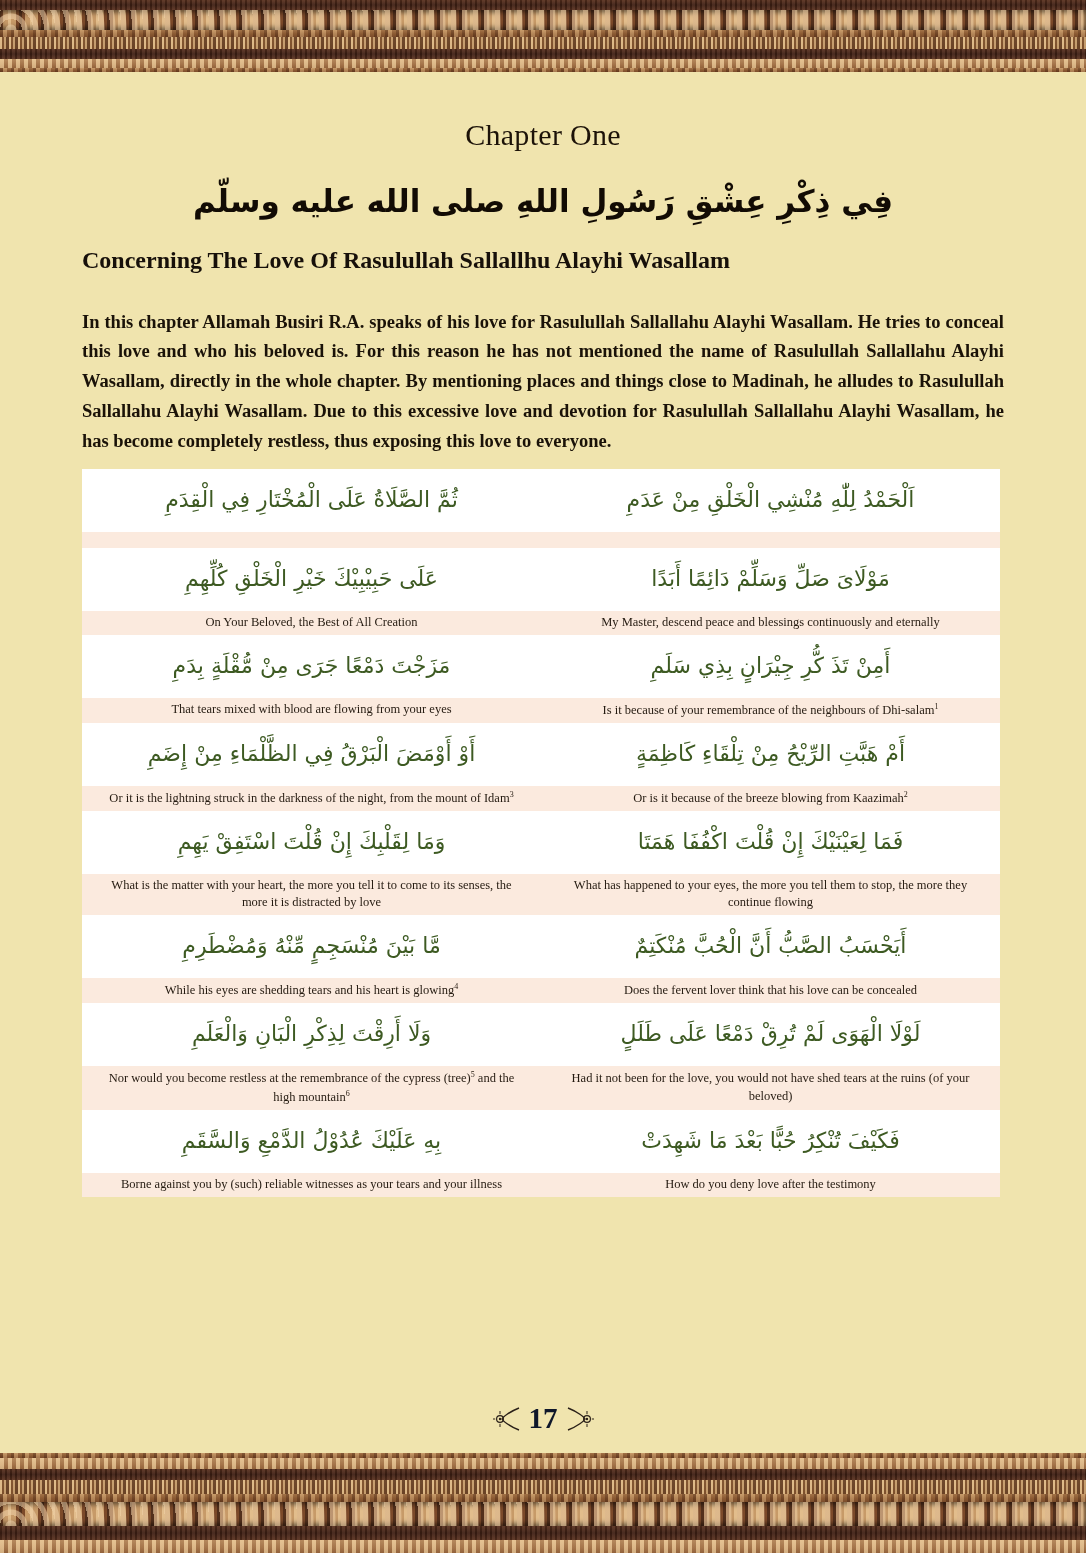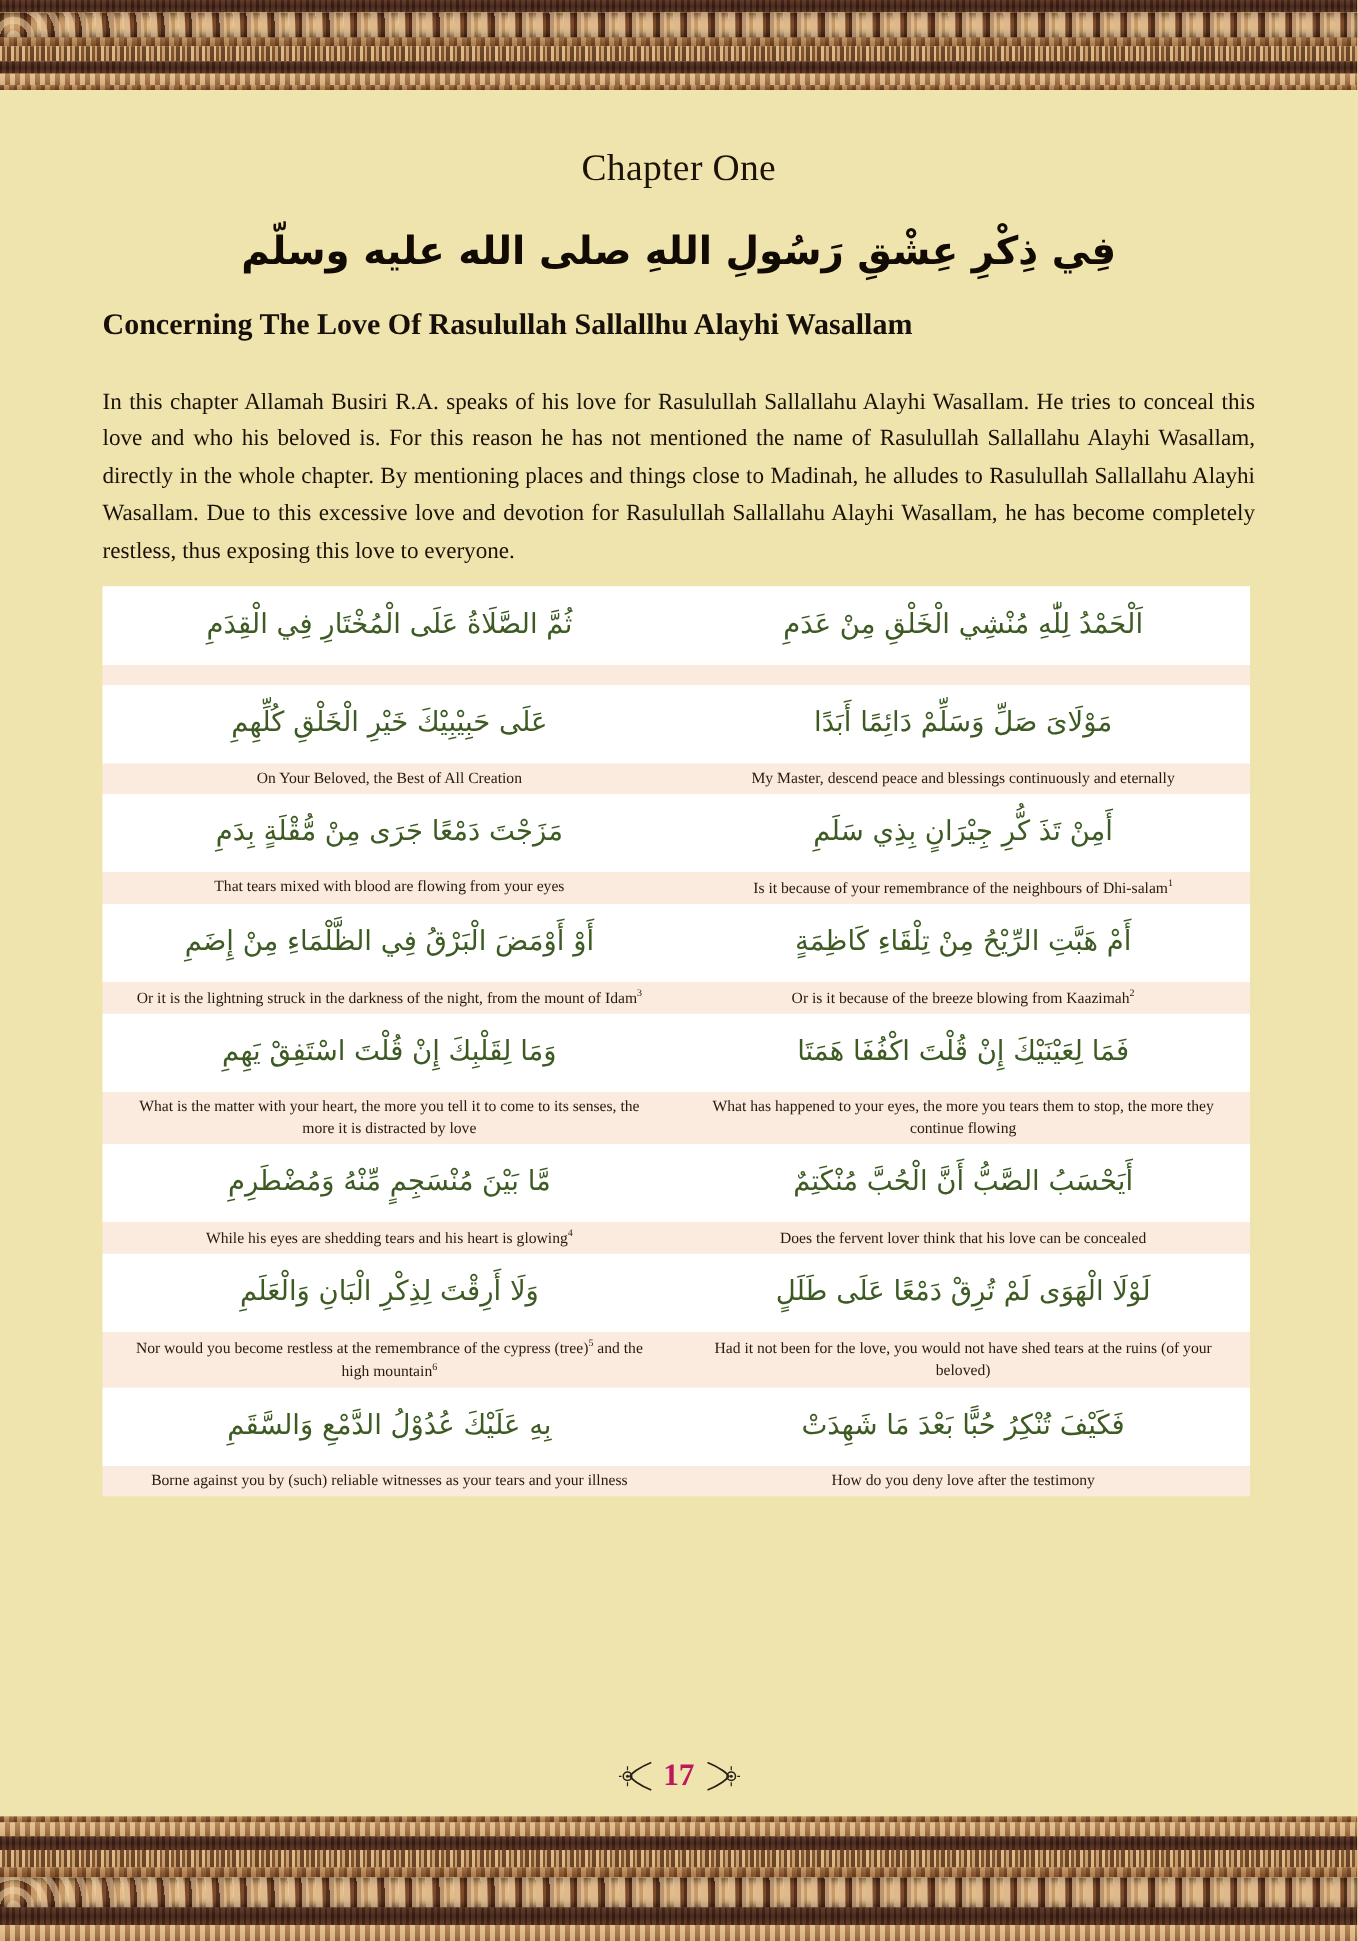--- a/index.html
+++ b/index.html
@@ -120,20 +120,21 @@
     font-family:"Liberation Serif", serif;
   }
 
   .intro-paragraph {
     margin-top:34px;
     text-align:justify;
     font-size:18.5px;
     line-height:1.62;
     color:#1a1208;
     font-family:"Liberation Serif", serif;
+    font-weight:bold;
   }
 
   
   .verse-table {
     position:absolute;
     left:82px;
     right:86px;
     top:397px;
   }
 
@@ -188,23 +189,23 @@
     position:absolute;
     left:0; right:0;
     bottom:18px;
     display:flex;
     align-items:center;
     justify-content:center;
     gap:6px;
   }
   .page-number {
     font-family:"Liberation Serif", serif;
-    font-size:25px;
+    font-size:29px;
     font-weight:bold;
-    color:#be185d;
+    color:#0f172a;
   }
   .flourish { line-height:1; color:#2a2018; }
   .flourish svg { display:block; }
 </style>
 </head>
 <body>
 
 <div class="page">
 
   <div class="border-frame border-top">
@@ -307,21 +308,21 @@
             </div>
             <div class="col right-col">
               <div class="arabic-verse">فَمَا لِعَيْنَيْكَ إِنْ قُلْتَ اكْفُفَا هَمَتَا</div>
             </div>
           </div>
           <div class="translation-band">
             <div class="col left-col">
               <div class="translation-text">What is the matter with your heart, the more you tell it to come to its senses, the more it is distracted by love</div>
             </div>
             <div class="col right-col">
-              <div class="translation-text">What has happened to your eyes, the more you tears them to stop, the more they continue flowing</div>
+              <div class="translation-text">What has happened to your eyes, the more you tell them to stop, the more they continue flowing</div>
             </div>
           </div>
         </div>
         <div class="verse-row">
           <div class="arabic-band">
             <div class="col left-col">
               <div class="arabic-verse">مَّا بَيْنَ مُنْسَجِمٍ مِّنْهُ وَمُضْطَرِمِ</div>
             </div>
             <div class="col right-col">
               <div class="arabic-verse">أَيَحْسَبُ الصَّبُّ أَنَّ الْحُبَّ مُنْكَتِمٌ</div>

